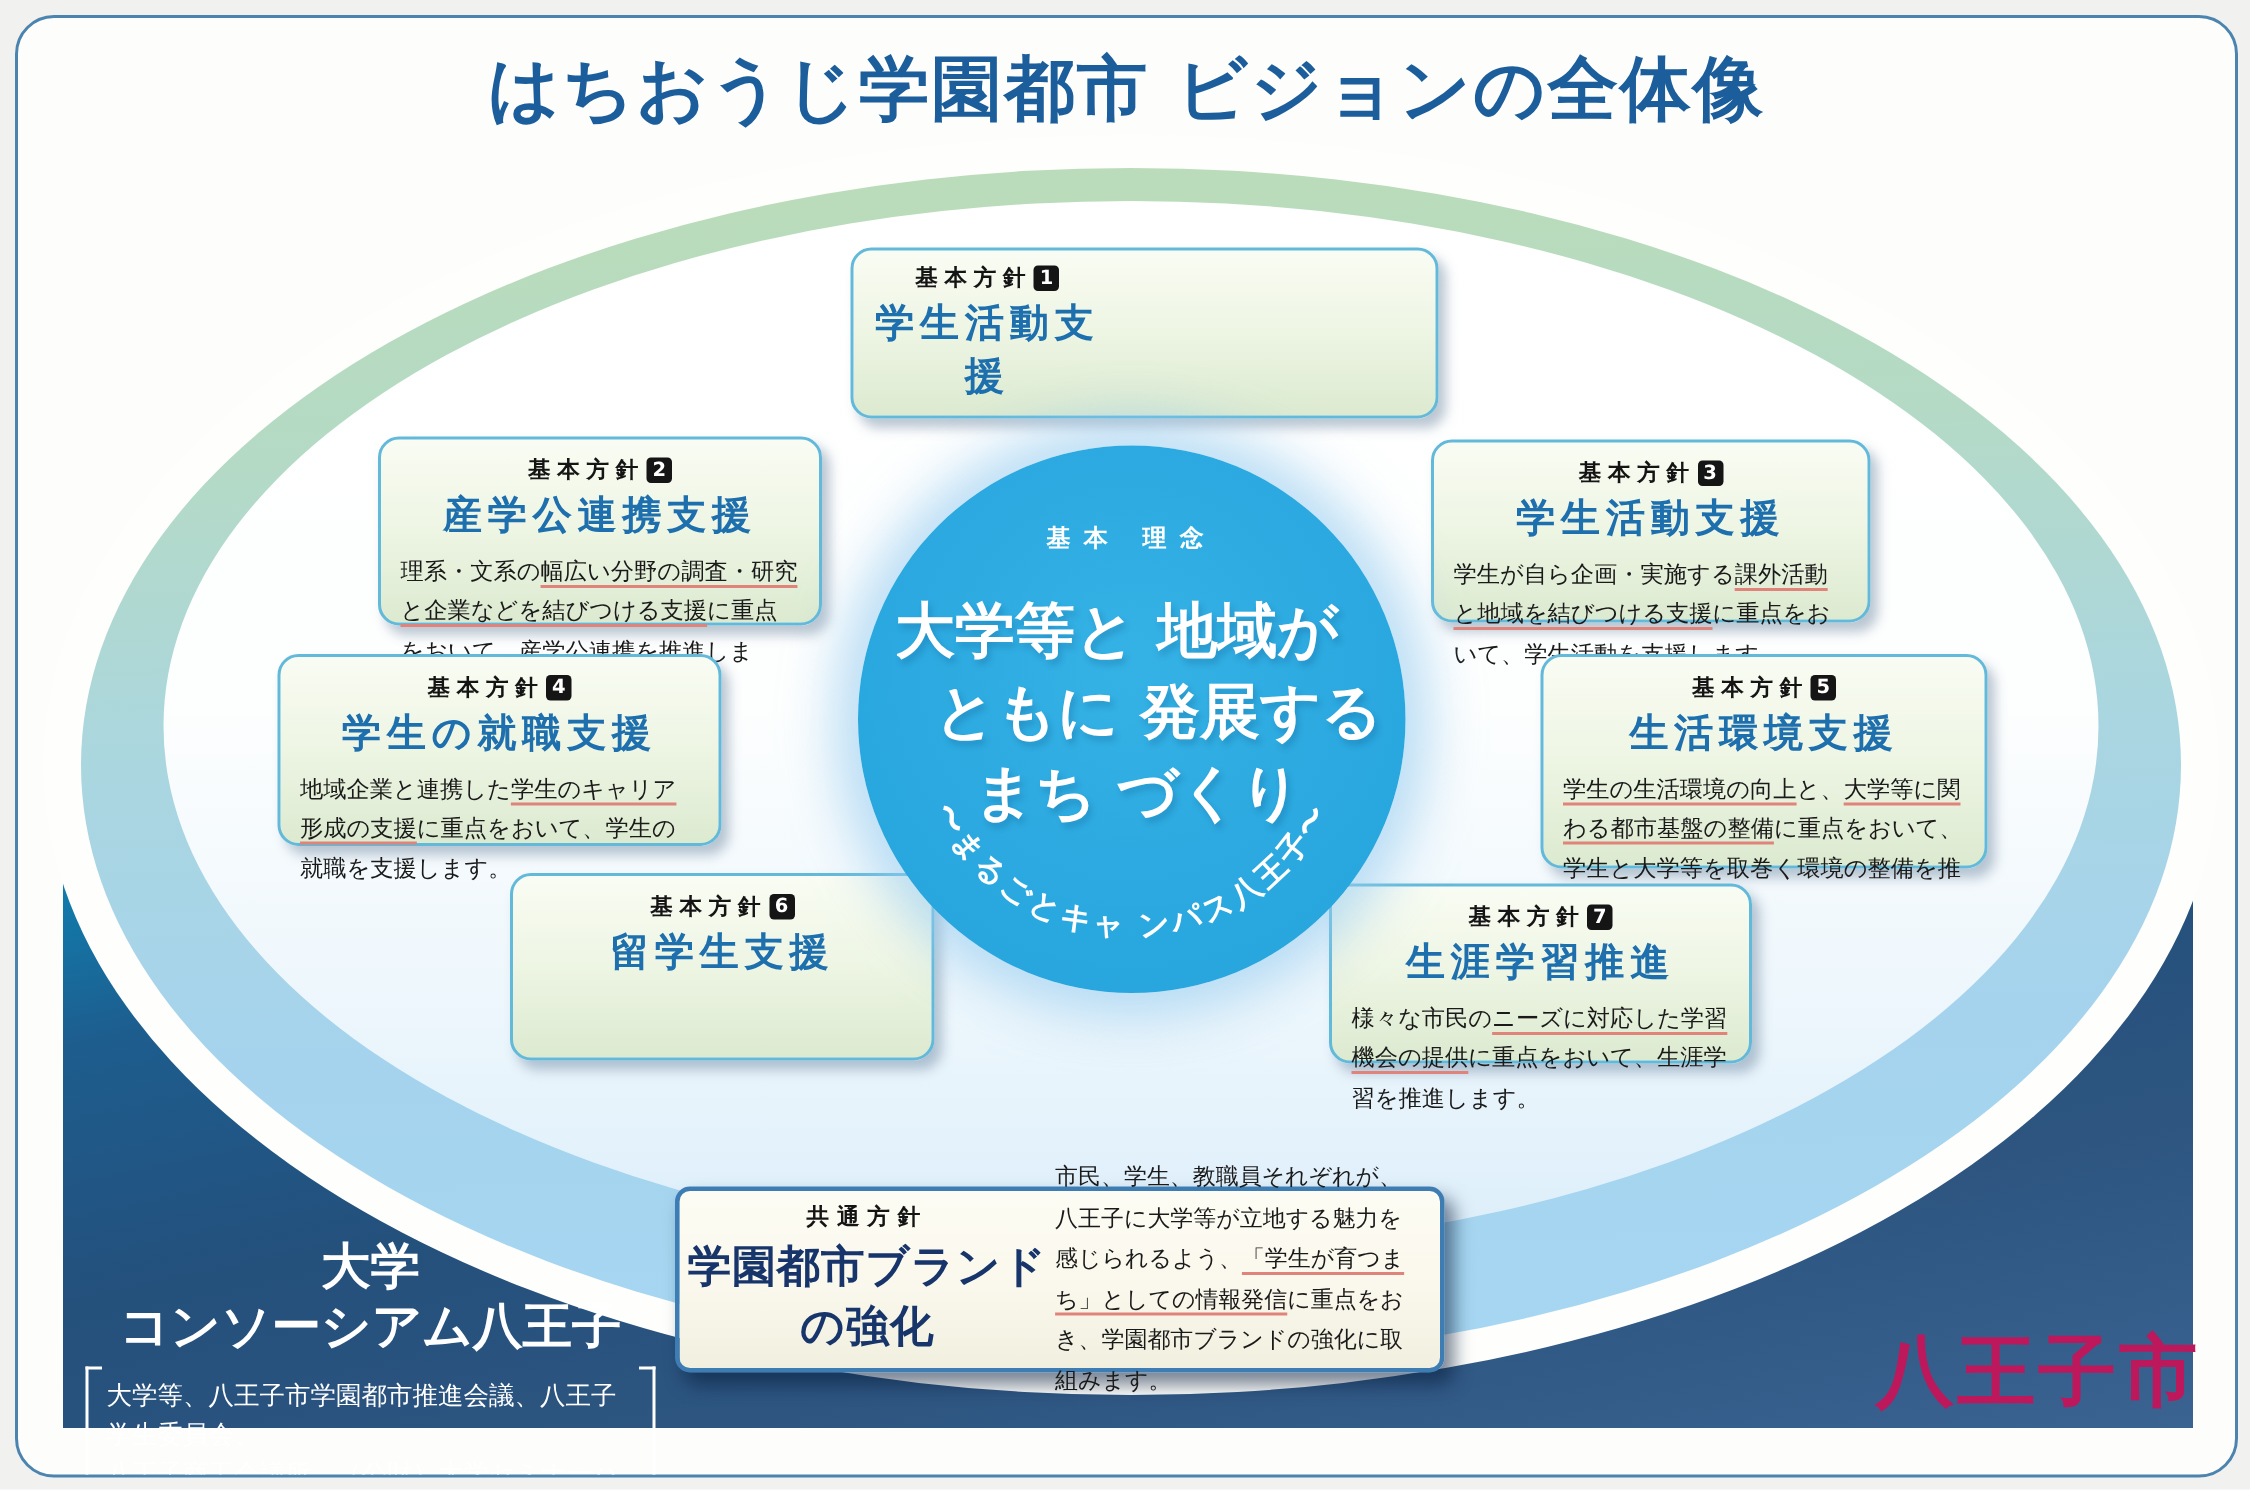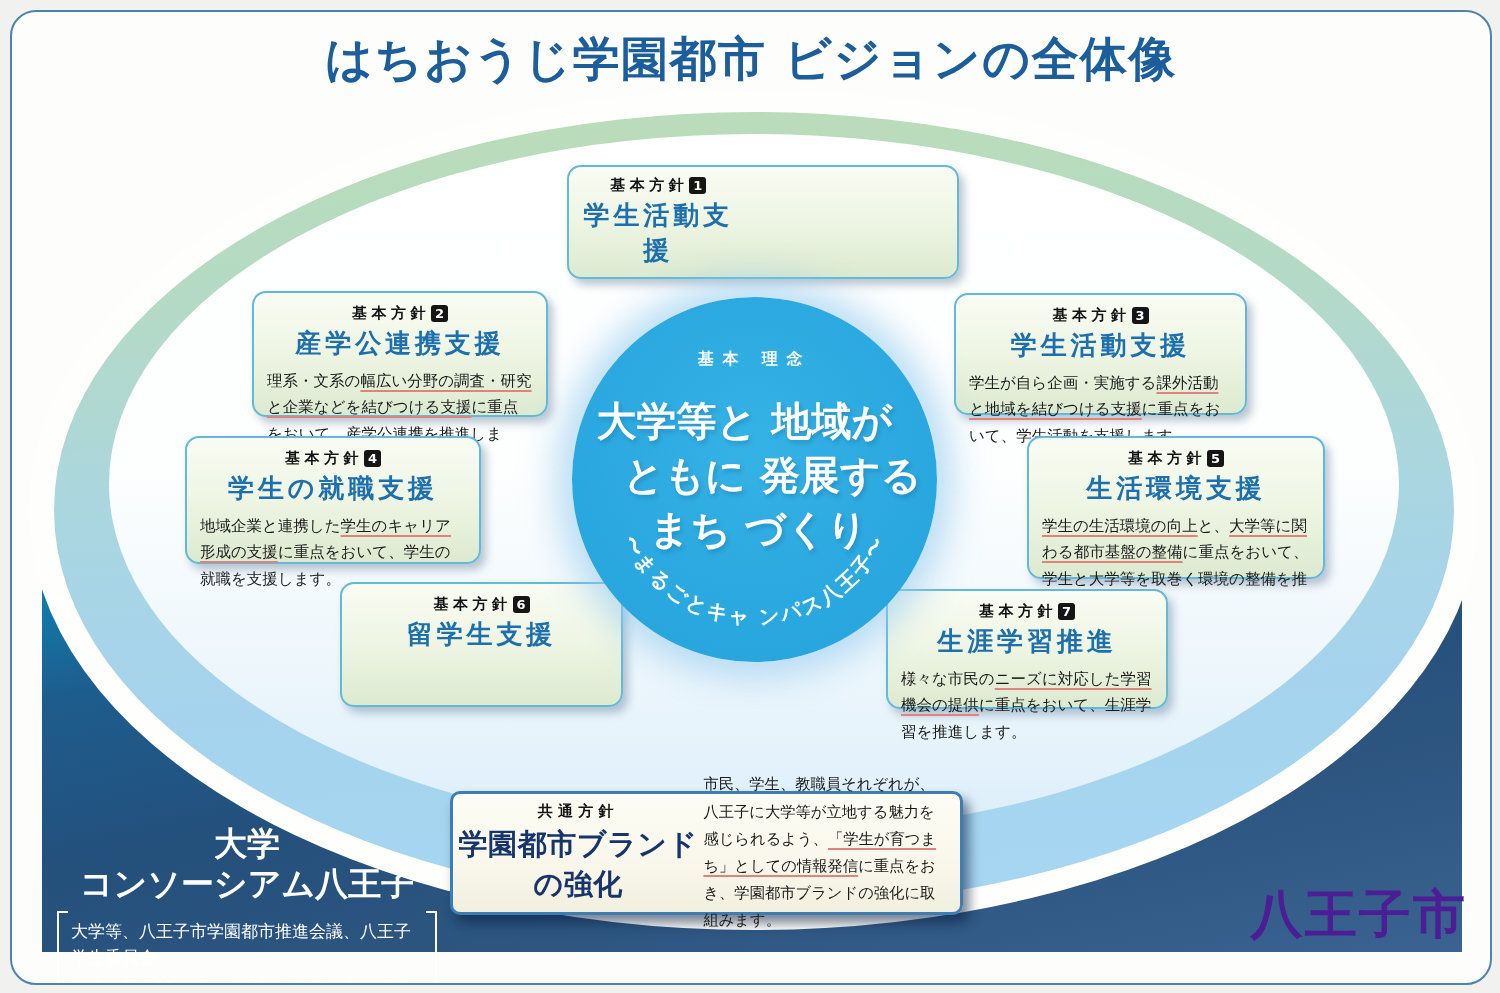--- a/index.html
+++ b/index.html
@@ -128,21 +128,21 @@
   .members::before{
     content:"";position:absolute;left:0;top:0;bottom:0;width:9px;
     border-top:2px solid #fff;border-bottom:2px solid #fff;border-left:2px solid #fff;
   }
   .members::after{
     content:"";position:absolute;right:0;top:0;bottom:0;width:9px;
     border-top:2px solid #fff;border-bottom:2px solid #fff;border-right:2px solid #fff;
   }
   .city{
     position:absolute;left:1225px;top:868px;width:230px;z-index:6;
-    text-align:right;color:#4c1d95;font-size:52px;font-weight:bold;letter-spacing:.04em;
+    text-align:right;color:#be185d;font-size:52px;font-weight:bold;letter-spacing:.04em;
   }
 </style>
 </head>
 <body>
 
 <div class="card">
 
   <h1 class="title">はちおうじ学園都市 ビジョンの全体像</h1>
 
   <div class="navy"></div>

